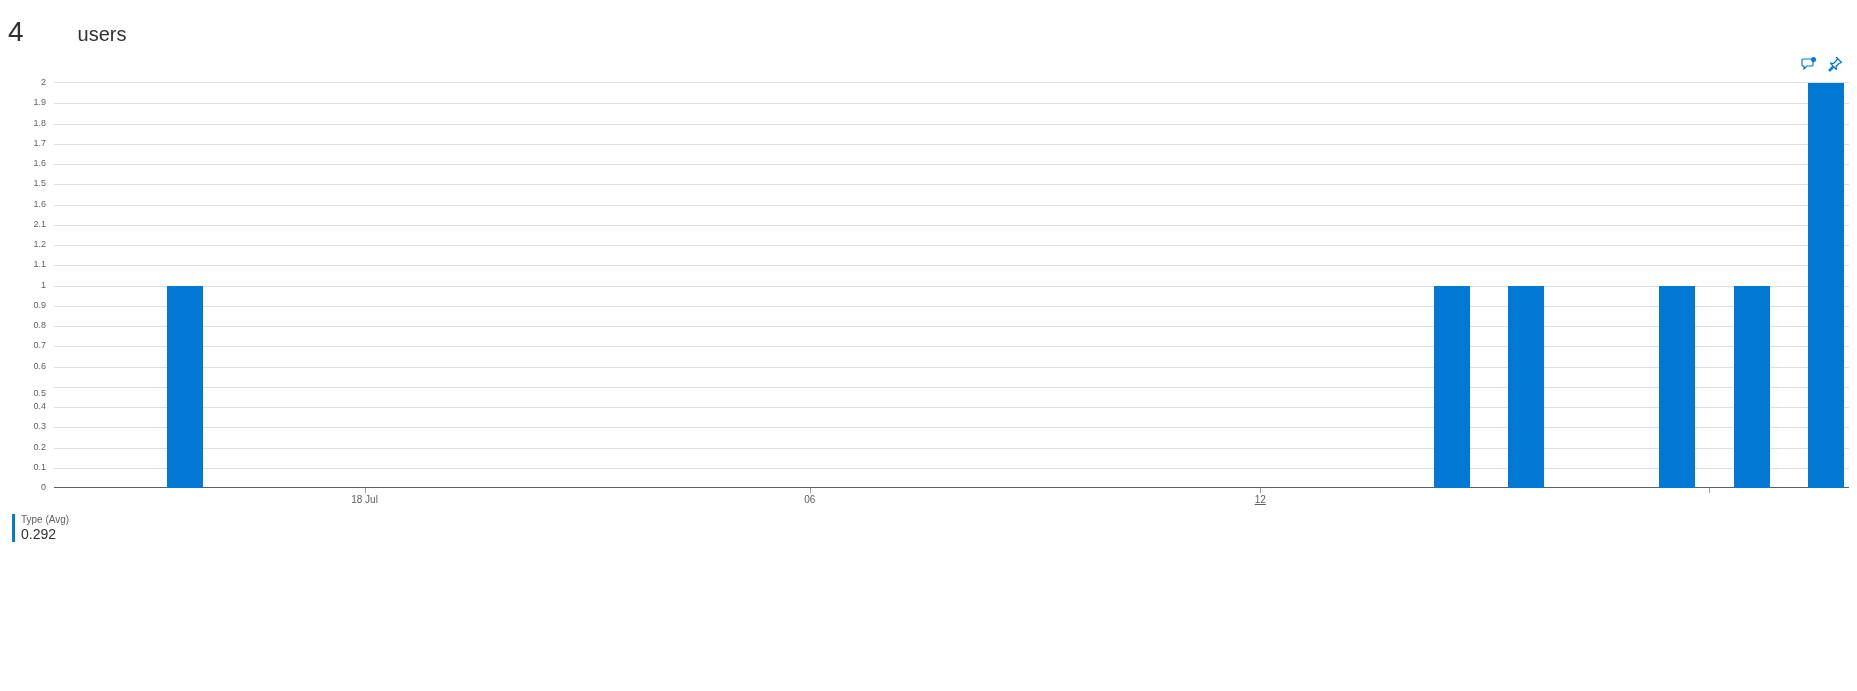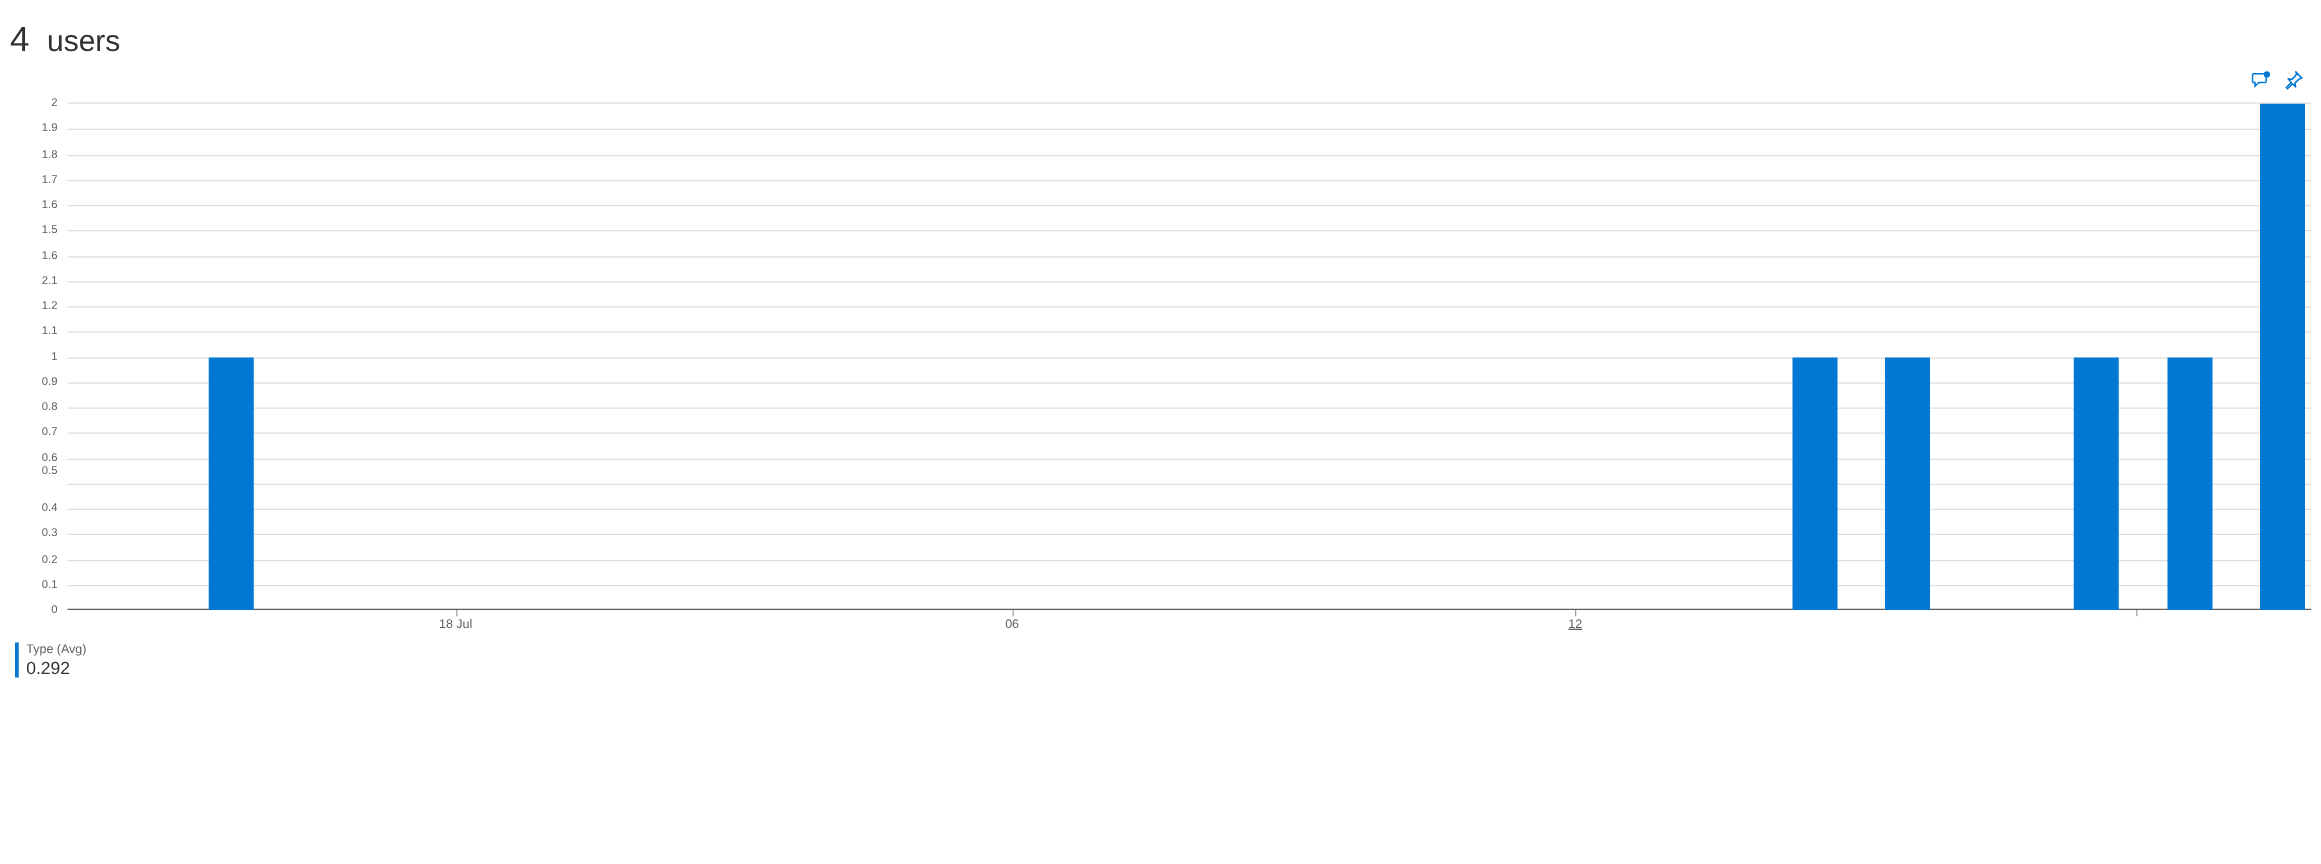--- a/index.html
+++ b/index.html
@@ -20,23 +20,24 @@
     display: flex;
     align-items: baseline;
     gap: 14px;
   }
   .title-number {
     font-size: 28px;
     font-weight: 400;
     color: #323130;
   }
   .title-label {
-    font-size: 24px;
+    font-size: 20px;
     font-weight: 400;
     color: #323130;
+    margin-left: 40px;
   }
   .controls {
     display: flex;
     flex-direction: column;
     align-items: flex-end;
   }
   .select-label {
     font-size: 12px;
     color: #323130;
     margin-bottom: 2px;
@@ -191,21 +192,21 @@
   </div>
 </div>
 
 <div class="chart-wrap">
   <div class="y-axis-labels" id="y-axis" style="height: 405px;">
       <div class="y-tick" style="top: 405px;">0</div>
       <div class="y-tick" style="top: 384.75px; text-align: right;">0.1</div>
       <div class="y-tick" style="top: 364.5px;">0.2</div>
       <div class="y-tick" style="top: 344.25px;">0.3</div>
       <div class="y-tick" style="top: 324px;">0.4</div>
-      <div class="y-tick" style="top: 294px;">0.5</div>
+      <div class="y-tick" style="top: 311px;">0.5</div>
       <div class="y-tick" style="top: 283.5px;">0.6</div>
       <div class="y-tick" style="top: 263.25px;">0.7</div>
       <div class="y-tick" style="top: 243px;">0.8</div>
       <div class="y-tick" style="top: 222.75px;">0.9</div>
       <div class="y-tick" style="top: 202.5px;">1</div>
       <div class="y-tick" style="top: 182.25px;">1.1</div>
       <div class="y-tick" style="top: 162px;">1.2</div>
       <div class="y-tick" style="top: 141.75px;">2.1</div>
       <div class="y-tick" style="top: 121.5px;">1.6</div>
       <div class="y-tick" style="top: 101.25px;">1.5</div>

